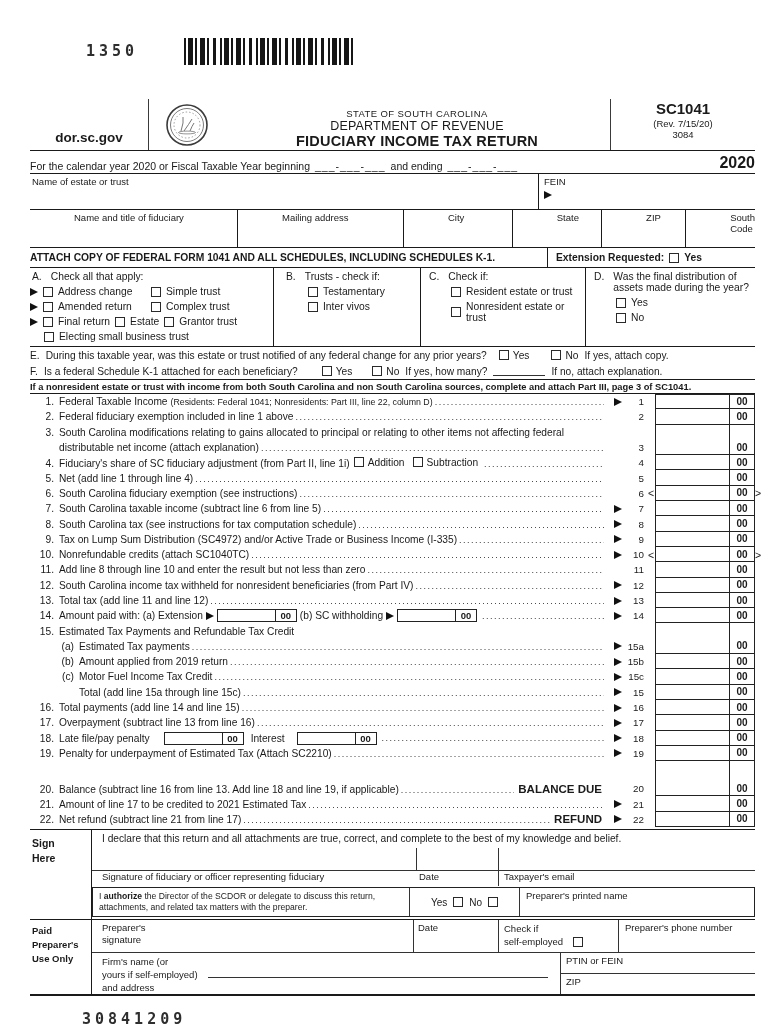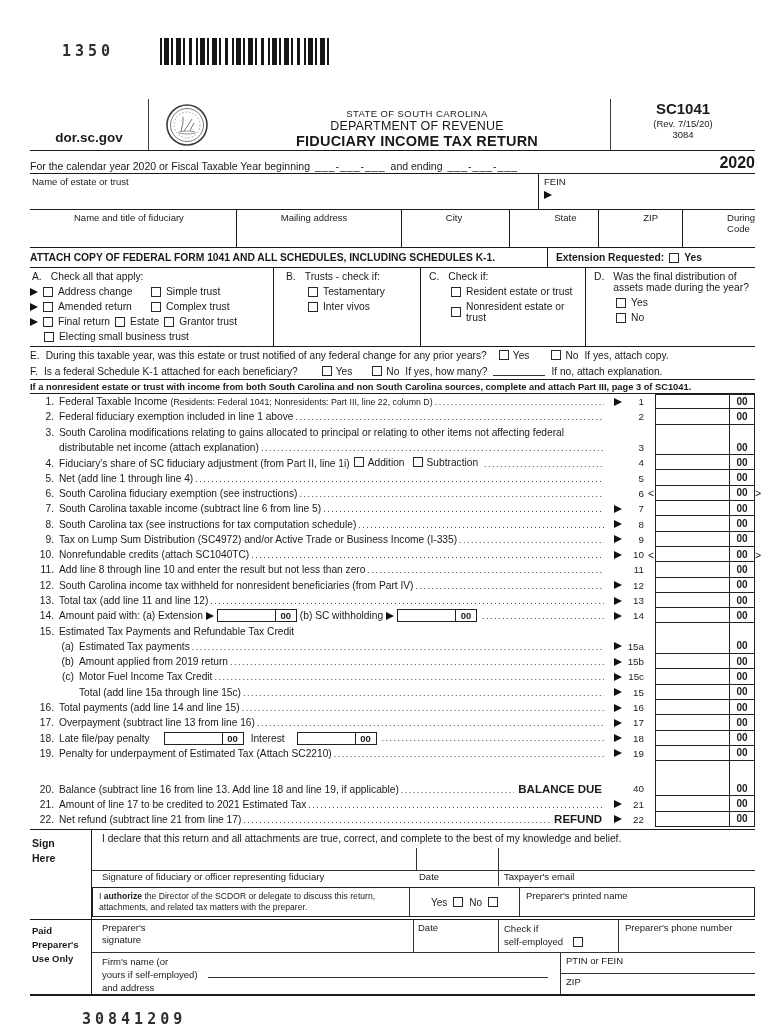--- a/index.html
+++ b/index.html
@@ -2,21 +2,21 @@
 <html><head>
 <meta charset="utf-8">
 <style>
   * { margin:0; padding:0; box-sizing:border-box; }
   html,body { background:#e8e8e8; }
   body { width:770px; height:1024px; margin:0 auto; overflow:hidden;
          font-family:"Liberation Sans","DejaVu Sans",sans-serif; color:#1a1a1a; }
   .sheet { width:770px; height:1024px; background:#fff; padding:36px 15px 0 30px; }
 
   
-  .toprow { display:flex; align-items:center; height:30px; margin-left:32px; }
+  .toprow { display:flex; align-items:center; height:30px; margin-left:56px; }
   .doccode { font-family:"DejaVu Sans Mono",monospace; font-size:15px; font-weight:700;
              letter-spacing:4px; color:#2e2e2e; }
   .barcode { width:172px; height:27px; margin-left:46px;
     background:repeating-linear-gradient(90deg,#161616 0 2px,transparent 2px 4px,#161616 4px 9px,
       transparent 9px 11px,#161616 11px 13px,transparent 13px 16px,#161616 16px 21px,transparent 21px 23px,
       #161616 23px 25px,transparent 25px 29px,#161616 29px 32px,transparent 32px 36px); }
 
   
   .hdrbox { margin-top:33px; display:flex; align-items:stretch; border-bottom:1.8px solid #1a1a1a; height:52px; }
   .hdr-web { width:118px; display:flex; align-items:flex-end; justify-content:center;
@@ -180,21 +180,21 @@
       <span class="tri"></span>
     </div>
   </div>
 
   <div class="fidrow">
     <div class="f-name">Name and title of fiduciary</div>
     <div class="f-mail">Mailing address</div>
     <div class="f-city">City</div>
     <div class="f-state">State</div>
     <div class="f-zip">ZIP</div>
-    <div class="f-county">During Code</div>
+    <div class="f-county">South Code</div>
   </div>
 
   <div class="attachrow">
     <span class="attach-text">ATTACH COPY OF FEDERAL FORM 1041 AND ALL SCHEDULES, INCLUDING SCHEDULES K-1.</span>
     <span class="attach-ext">
       <span>Extension Requested:</span>
       <span class="cb"></span>
       <span>Yes</span>
     </span>
   </div>
@@ -766,21 +766,21 @@
     </div>
 
     <div class="lrow">
       <div class="ltext">
           <span class="lpre">20.</span>
           <span>Balance (subtract line 16 from line 13. Add line 18 and line 19, if applicable)</span>
           <span class="dots"></span>
           <span class="tag">BALANCE DUE</span>
         </div>
       <div class="larr"></div>
-      <div class="lno">40</div>
+      <div class="lno">20</div>
         <div class="bl"></div>
       <div class="cell">
           <div class="amt"></div>
           <div class="cents">00</div>
         </div>
         <div class="br"></div>
     </div>
 
     <div class="lrow">
       <div class="ltext">

